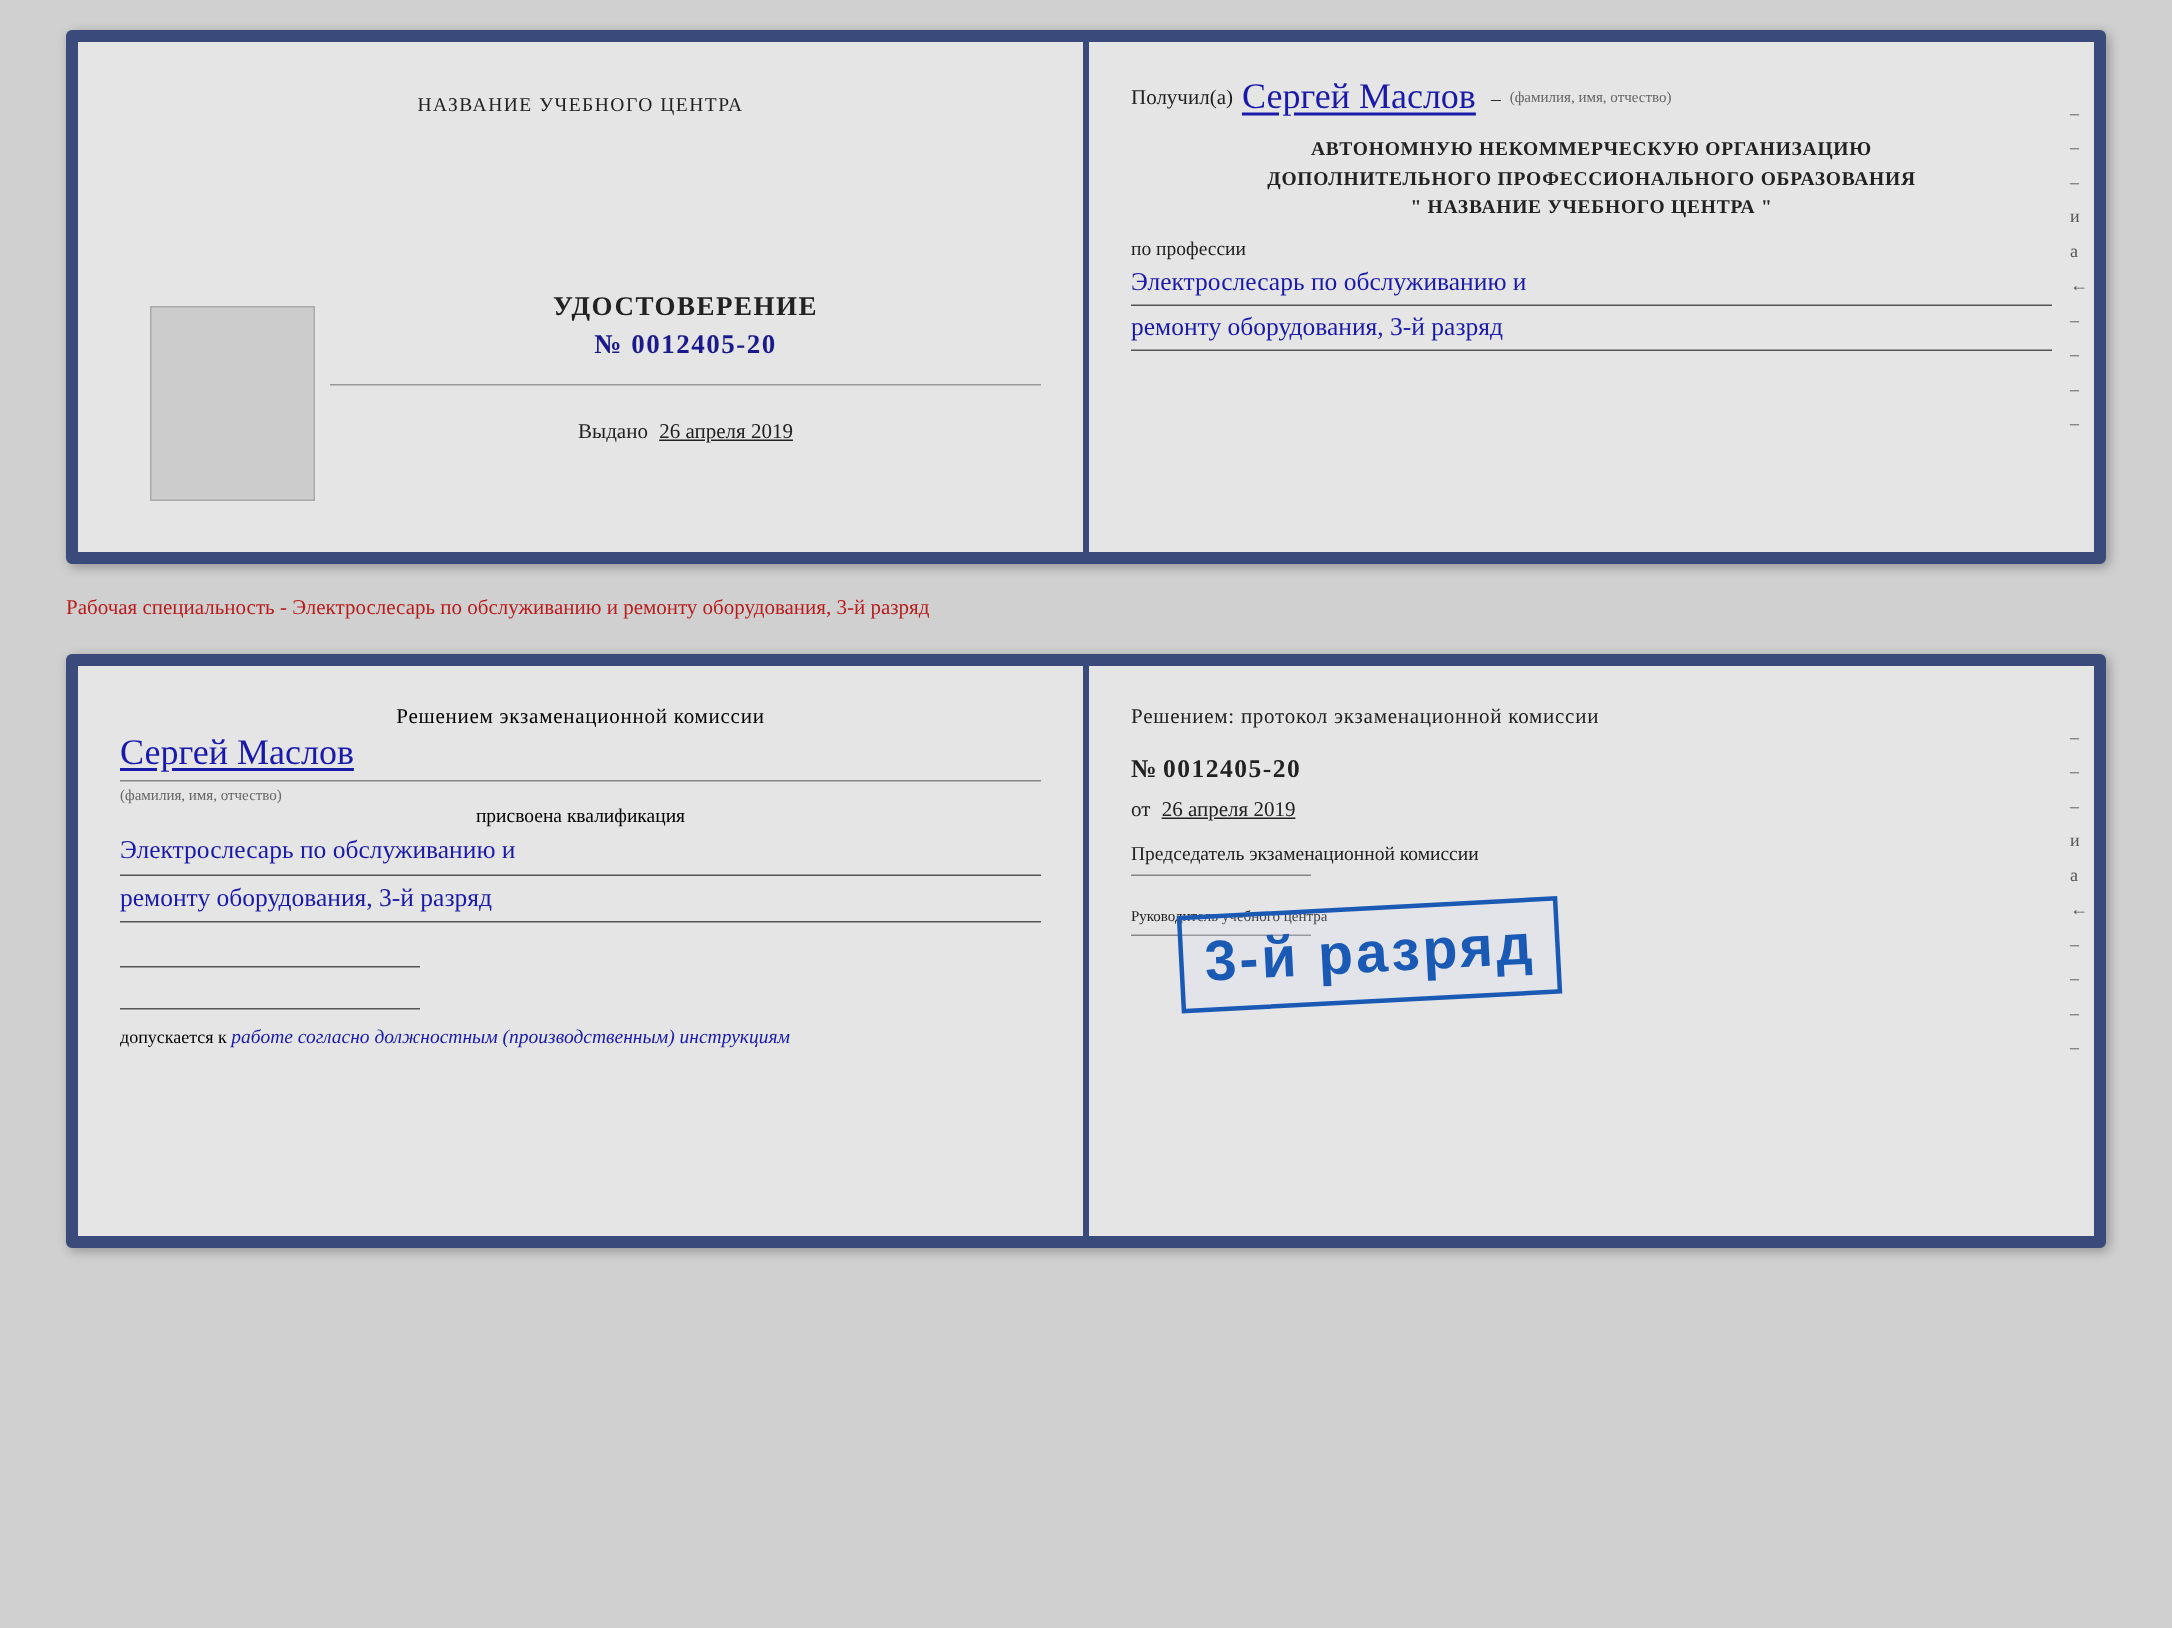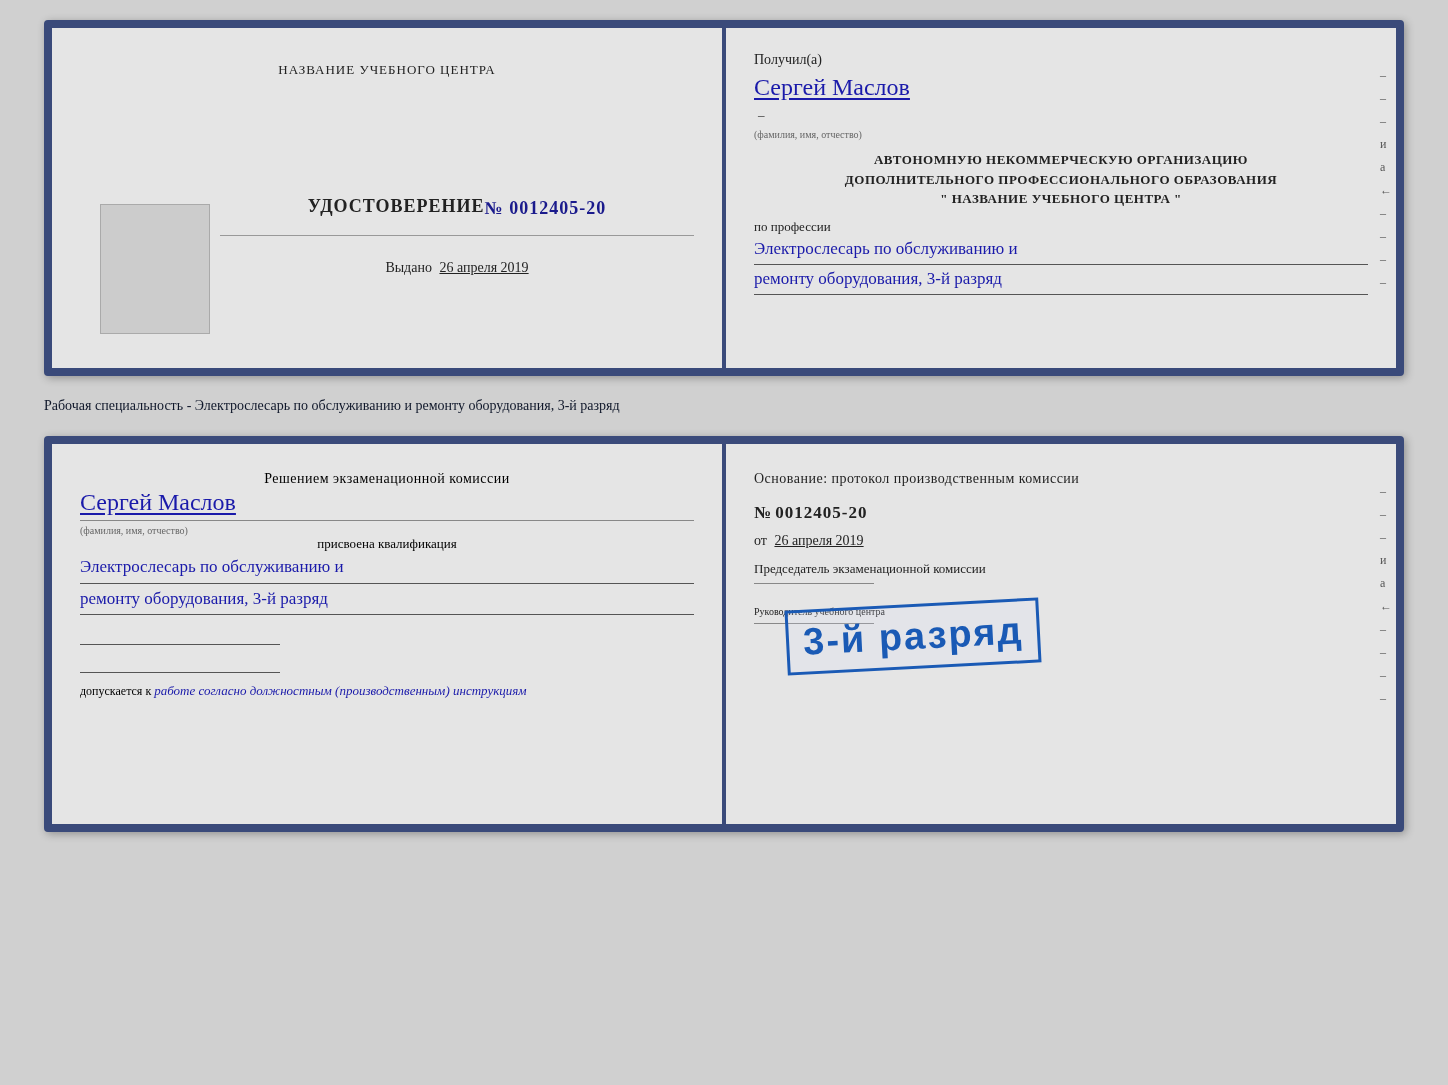--- a/index.html
+++ b/index.html
@@ -62,20 +62,21 @@
       border: 1px solid #aaa;
       margin: 10px 0 10px 0;
       align-self: flex-start;
       margin-left: 20px;
     }
 
     .udostoverenie-block {
       text-align: center;
       flex: 1;
       display: flex;
+      flex-direction: column;
       align-items: center;
       justify-content: flex-start;
     }
 
     .udostoverenie-title {
       font-size: 18px;
       font-weight: bold;
       letter-spacing: 1px;
       color: #222;
     }
@@ -98,24 +99,23 @@
       font-size: 13px;
       color: #222;
       display: flex;
       flex-direction: column;
       gap: 10px;
     }
 
     .received-line {
       font-size: 14px;
       display: flex;
-      align-items: flex-start;
+      align-items: center;
       gap: 6px;
       flex-wrap: wrap;
-      flex-direction: column;
     }
 
     .handwritten {
       font-family: Liberation Serif, serif;
       color: #1a1aaa;
       font-size: 24px;
       text-decoration: underline;
       text-underline-offset: 3px;
     }
 
@@ -168,21 +168,21 @@
     .separator-line {
       border: none;
       border-top: 1px solid #888;
       margin: 2px 0;
     }
 
     
     .between-label {
       width: 1360px;
       font-size: 14px;
-      color: #0f172a;
+      color: #b91c1c;
       padding: 4px 0;
     }
 
     
     .doc2-left {
       min-height: 380px;
       display: flex;
       flex-direction: column;
       font-size: 13px;
     }
@@ -437,21 +437,21 @@
 
     <div class="допускается">
       <span>допускается к</span>
       <span class="допускается-val">работе согласно должностным (производственным) инструкциям</span>
     </div>
   </div>
 
   <div class="doc-divider"></div>
 
   <div class="doc-right doc2-right">
-    <div class="osnov-title">Основание: протокол производственным комиссии</div>
+    <div class="osnov-title">Решением: протокол экзаменационной комиссии</div>
 
     <div style="margin-top:4px;">
       <span class="protocol-num">№</span>
       <span class="protocol-num">0012405-20</span>
     </div>
 
     <div class="ot-line">
       <span>от</span>
       <span class="ot-val" style="margin-left:4px; text-decoration:underline;">26 апреля 2019</span>
     </div>

